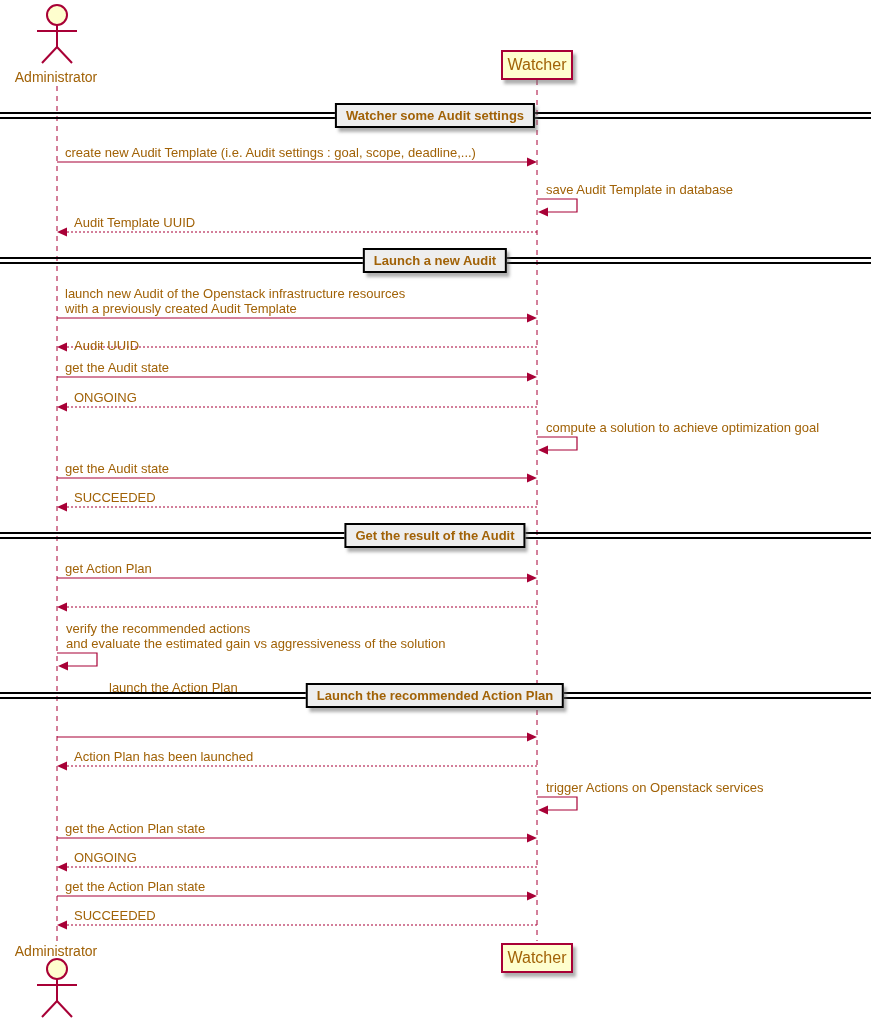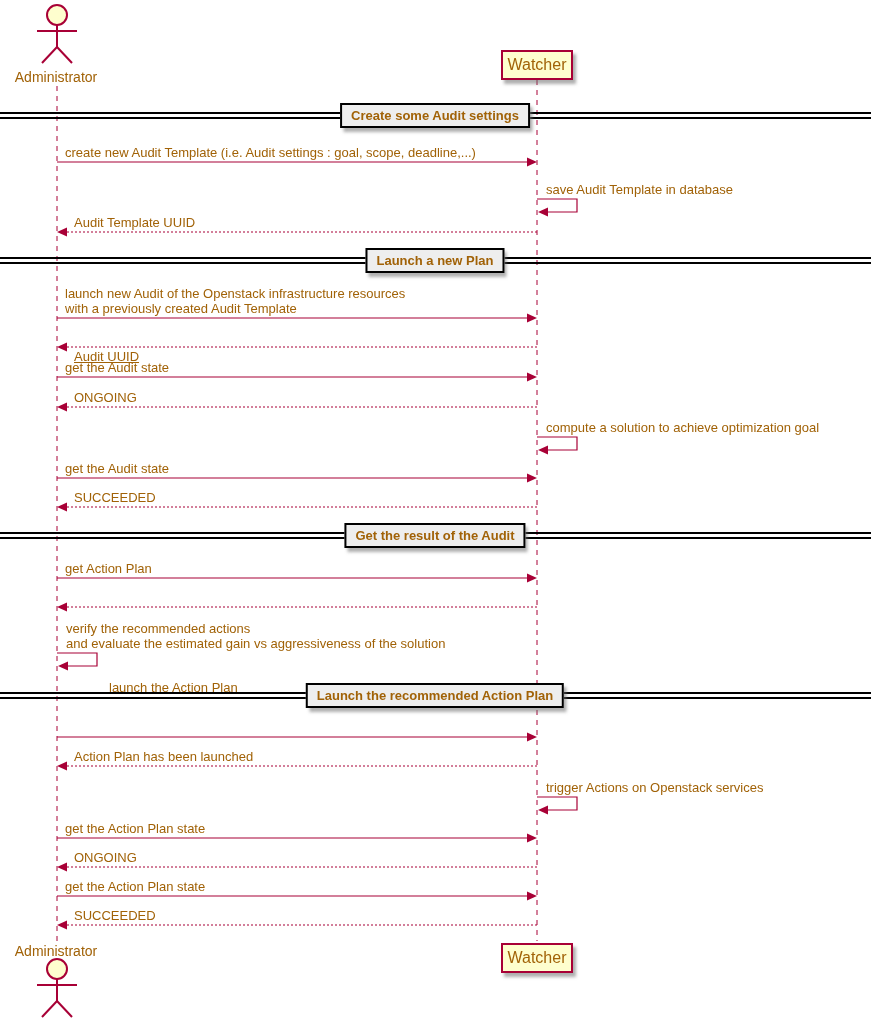--- a/index.html
+++ b/index.html
@@ -119,28 +119,28 @@
     </svg>
 
   <div class="actor-label" style="left:56px;top:69px;">Administrator</div>
 
   <div class="participant-box" style="left:501px;top:50px;">Watcher</div>
 
   <div class="actor-label" style="left:56px;top:943px;">Administrator</div>
 
   <div class="participant-box" style="left:501px;top:943px;">Watcher</div>
 
-<div class="divider-box" style="left: 435px; top: 103px;">Create some Audit settings</div>
+<div class="divider-box" style="left: 435px; top: 103px;">Watcher some Audit settings</div>
     <div class="msg-label" style="left: 65px; top: 145px;">create new Audit Template (i.e. Audit settings : goal, scope, deadline,...)</div>
     <div class="msg-label" style="left: 546px; top: 182px;">save Audit Template in database</div>
     <div class="msg-label" style="left: 74px; top: 215px;">Audit Template UUID</div>
-    <div class="divider-box" style="left: 435px; top: 248px;">Launch a new Plan</div>
+    <div class="divider-box" style="left: 435px; top: 248px;">Launch a new Audit</div>
     <div class="msg-label" style="left: 65px; top: 286px; text-align: right;">launch new Audit of the Openstack infrastructure resources</div>
     <div class="msg-label" style="left: 65px; top: 301px;">with a previously created Audit Template</div>
-    <div class="msg-label" style="left: 74px; top: 349px; text-decoration: underline;">Audit UUID</div>
+    <div class="msg-label" style="left: 74px; top: 338px;">Audit UUID</div>
     <div class="msg-label" style="left: 65px; top: 360px;">get the Audit state</div>
     <div class="msg-label" style="left: 74px; top: 390px;">ONGOING</div>
     <div class="msg-label" style="left: 546px; top: 420px;">compute a solution to achieve optimization goal</div>
     <div class="msg-label" style="left: 65px; top: 461px;">get the Audit state</div>
     <div class="msg-label" style="left: 74px; top: 490px;">SUCCEEDED</div>
     <div class="divider-box" style="left: 435px; top: 523px;">Get the result of the Audit</div>
     <div class="msg-label" style="left: 65px; top: 561px;">get Action Plan</div>
     <div class="msg-label" style="left: 66px; top: 621px;">verify the recommended actions</div>
     <div class="msg-label" style="left: 66px; top: 636px;">and evaluate the estimated gain vs aggressiveness of the solution</div>
     <div class="divider-box" style="left: 435px; top: 683px;">Launch the recommended Action Plan</div>

